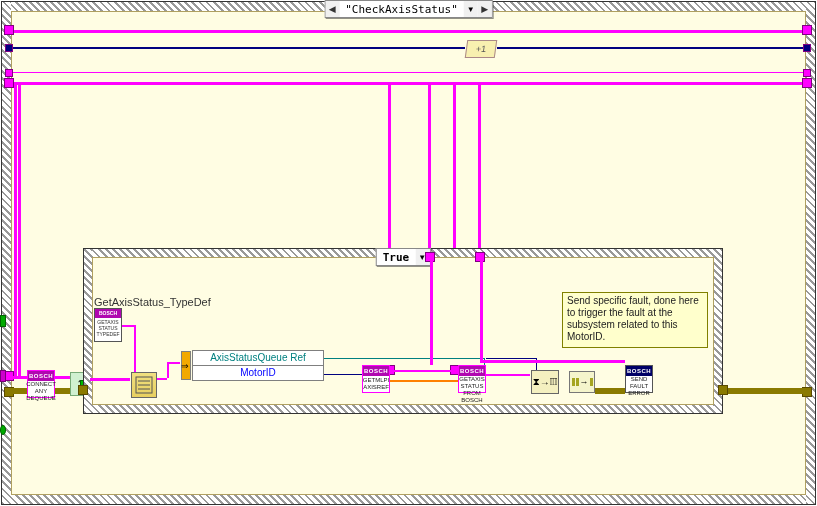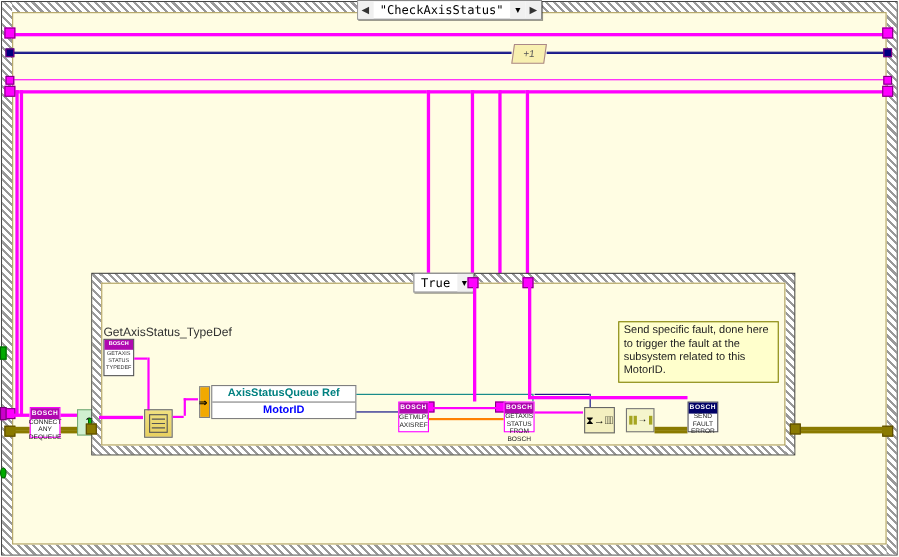--- a/index.html
+++ b/index.html
@@ -66,20 +66,21 @@
     width:14px; height:100%;
     background:#f0f0f0; cursor:pointer;
     font-size:8px; display:flex; align-items:center; justify-content:center;
   }
 
   
   .inner-case {
     position:absolute;
     left: 83px; top: 248px; width: 640px; height: 166px;
     border:1px solid #333;
+    font-weight:bold;
   }
   .inner-case .hatch-t { top:0; left:0; right:0; height:8px; }
   .inner-case .hatch-b { bottom:0; left:0; right:0; height:8px; }
   .inner-case .hatch-l { top:0; bottom:0; left:0; width:8px; }
   .inner-case .hatch-r { top:0; bottom:0; right:0; width:8px; }
   .inner-case .inner-area {
     position:absolute; top:8px; left:8px; right:8px; bottom:8px;
     background: #fffde3;
     border: 1px solid #b0a060;
   }
@@ -328,21 +329,21 @@
     <line x1="3" y1="9" x2="15" y2="9" stroke="#555"></line>
     <line x1="3" y1="13" x2="15" y2="13" stroke="#555"></line>
   </svg>
 </div>
 
 <div class="wire h thick3 pink" style="top:378px; left:90px; width:40px;"></div>
 <div class="wire h thick2 pink" style="top:378px; left:157px; width:10px;"></div>
 <div class="wire v thick2 pink" style="top:362px; left:167px; height:16px;"></div>
 <div class="wire h thick2 pink" style="top:362px; left:167px; width:13px;"></div>
 
-<div class="unbundle-box" style="top:350px; left:192px; width:132px;font-weight:bold;">
+<div class="unbundle-box" style="top:350px; left:192px; width:132px;">
   <div class="unbundle-grip"></div>
   <div class="row teal">AxisStatusQueue Ref</div>
   <div class="row blue">MotorID</div>
 </div>
 
 <div class="wire h thin teal" style="top:358px; left:324px; width:160px;"></div>
 <div class="wire v thin teal" style="top:358px; left:484px; height:18px;"></div>
 <div class="wire h thin dkblue" style="top:374px; left:324px; width:38px;"></div>
 
 <div class="subvi pink" style="top:365px; left:362px;">

